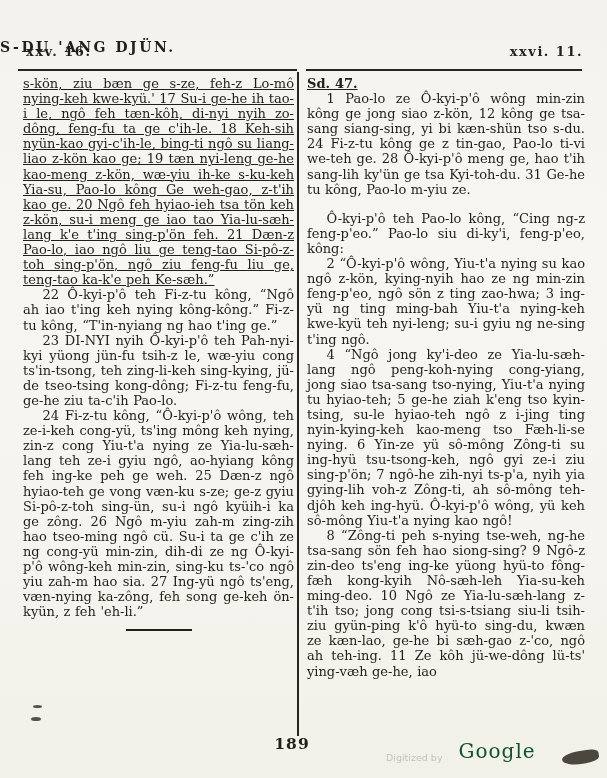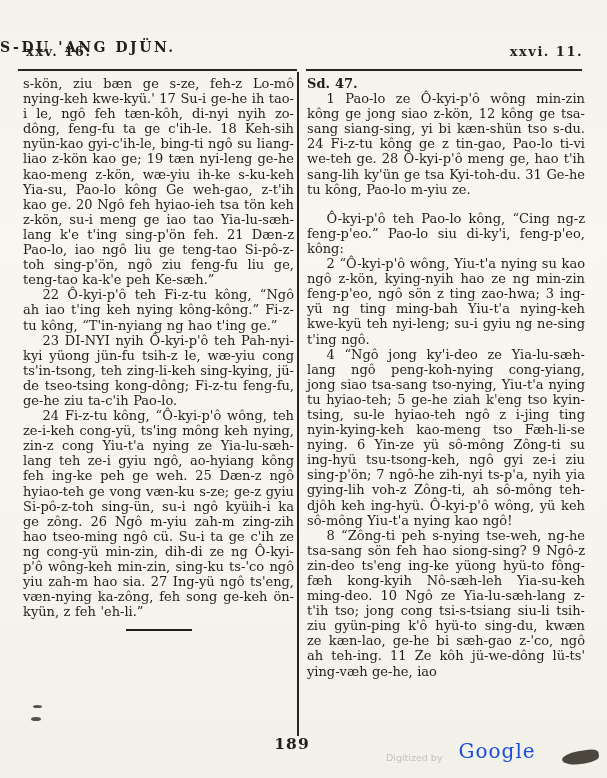--- a/index.html
+++ b/index.html
@@ -16,34 +16,34 @@
     font-size:14px;font-weight:bold;letter-spacing:2.5px;}
   .hdr-rule{position:absolute;top:69px;height:2px;background:#29251e;}
   .hdr-rule.l{left:18px;width:279px;}
   .hdr-rule.r{left:306px;width:276px;}
   .col-divider{position:absolute;left:297px;top:72px;width:2px;height:664px;background:#29251e;}
   .col{position:absolute;top:76px;}
   .col.left{left:23px;width:271px;}
   .col.right{left:307px;width:278px;}
   .col p{margin:0;font-size:13px;line-height:15.1px;text-align:justify;
     text-indent:1.5em;word-spacing:0.03em;}
-  .col p.flush{text-indent:0;}
+  .col p.flush{text-indent:0;text-decoration:underline;}
   .sec-heading{text-align:center;font-weight:bold;font-size:14.5px;margin:0 0 3px 0;}
   .summary{font-size:12.8px;line-height:14.9px;text-align:justify;
     text-indent:0;margin:0;}
   .after-gap{margin-top:14px !important;}
   .end-rule{width:66px;height:0;border-top:2.5px solid #221f19;margin:10px auto 0 auto;}
   .page-number{position:absolute;left:262px;top:734px;width:60px;text-align:center;
     font-size:15.5px;font-weight:bold;letter-spacing:1px;}
   .watermark{position:absolute;left:386px;top:739px;display:flex;align-items:flex-end;
     gap:16px;user-select:none;}
   .watermark .wm-prefix{font-family:"DejaVu Sans","Liberation Sans",sans-serif;
     font-size:9.5px;color:#c3c2be;}
   .watermark .wm-logo{font-family:"DejaVu Serif","Liberation Serif",serif;
-    font-size:20px;color:#1d4ed8;letter-spacing:1px;}
+    font-size:20px;color:#14532d;letter-spacing:1px;}
   .speck{position:absolute;background:#565049;border-radius:50%;}
   .speck.s1{left:33px;top:705px;width:9px;height:3px;}
   .speck.s2{left:31px;top:717px;width:10px;height:4px;}
   .smudge{position:absolute;left:562px;top:751px;width:37px;height:13px;
     background:#38332b;border-radius:60% 40% 50% 70%;transform:rotate(-9deg);opacity:.9;}
 </style>
 </head>
 <body>
 
 <div class="hdr-ref left">xxv. 16.</div>

